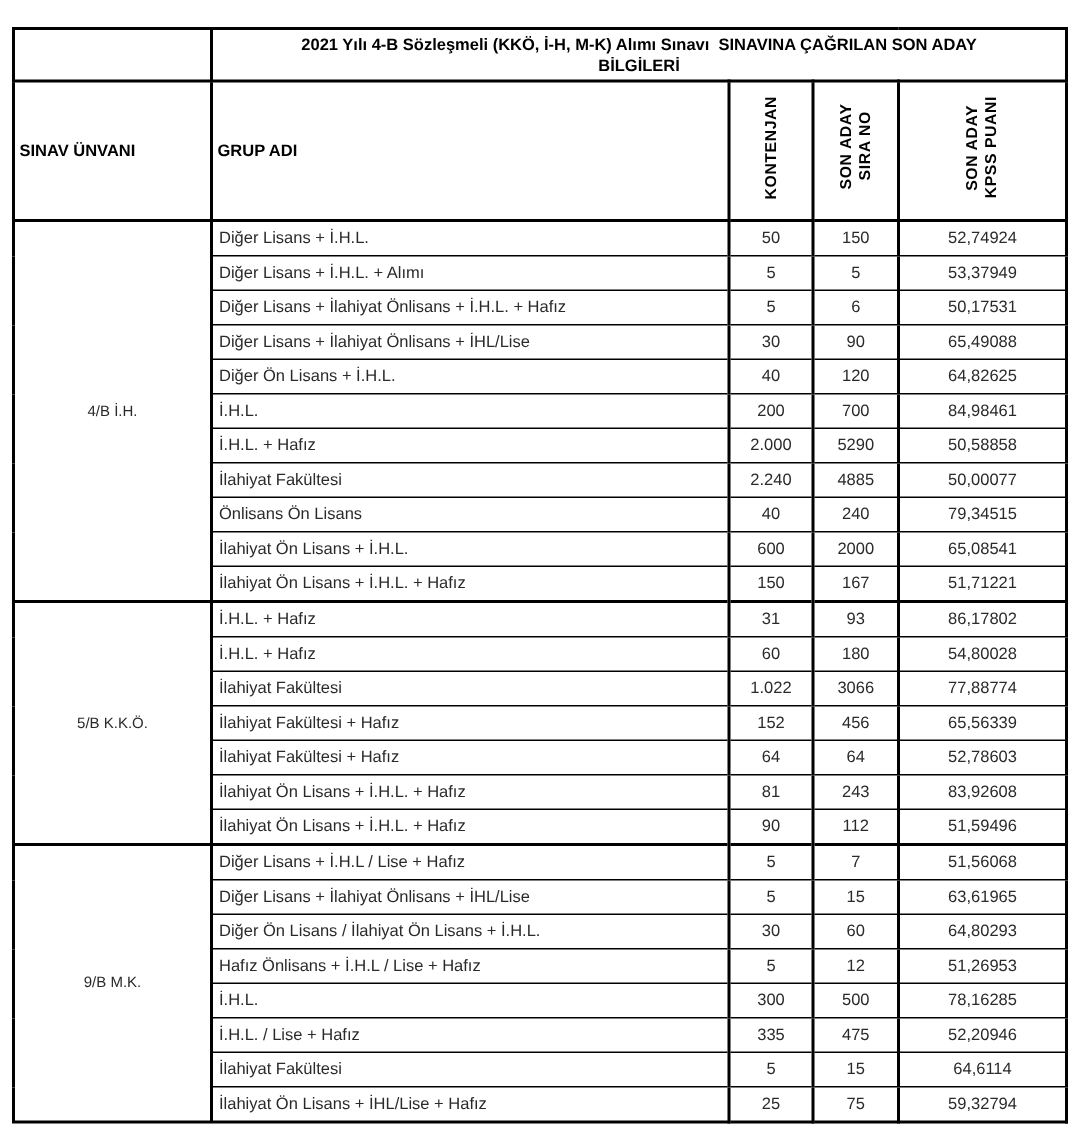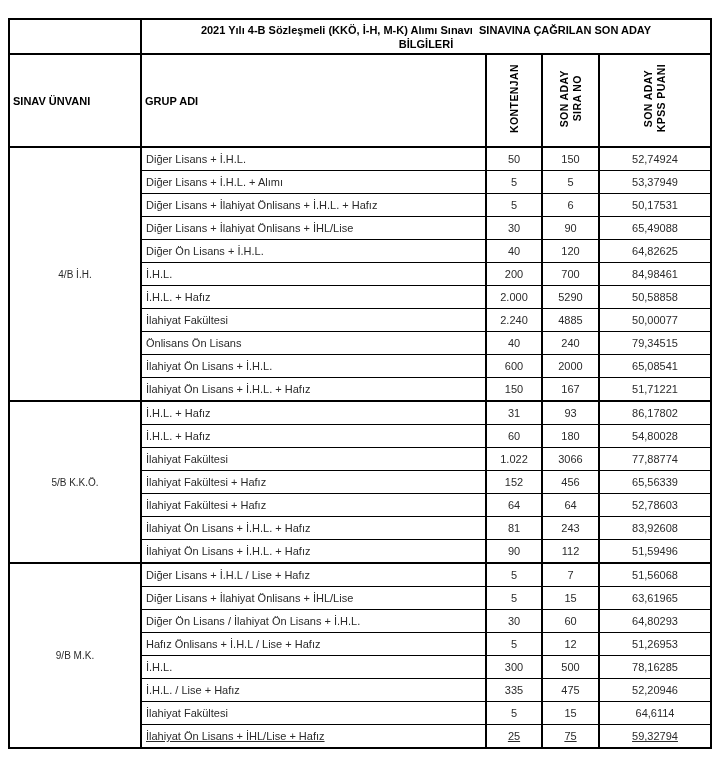--- a/index.html
+++ b/index.html
@@ -72,21 +72,21 @@
   tbody td.grup {
     text-align: left;
     padding-left: 4px;
   }
   tbody td.section-label {
     font-size: 10px;
     color: #2a2a2a;
     text-align: center;
   }
   tbody tr.section-start td { border-top-width: 2px; }
-  tbody tr:last-child td { border-bottom-width: 2px; text-decoration: underline; }
+  tbody tr:last-child td { border-bottom-width: 2px; }
 </style>
 </head>
 <body>
 
 <div>
   <table class="exam">
     <colgroup>
       <col style="width:132px">
       <col style="width:345px">
       <col style="width:56px">

